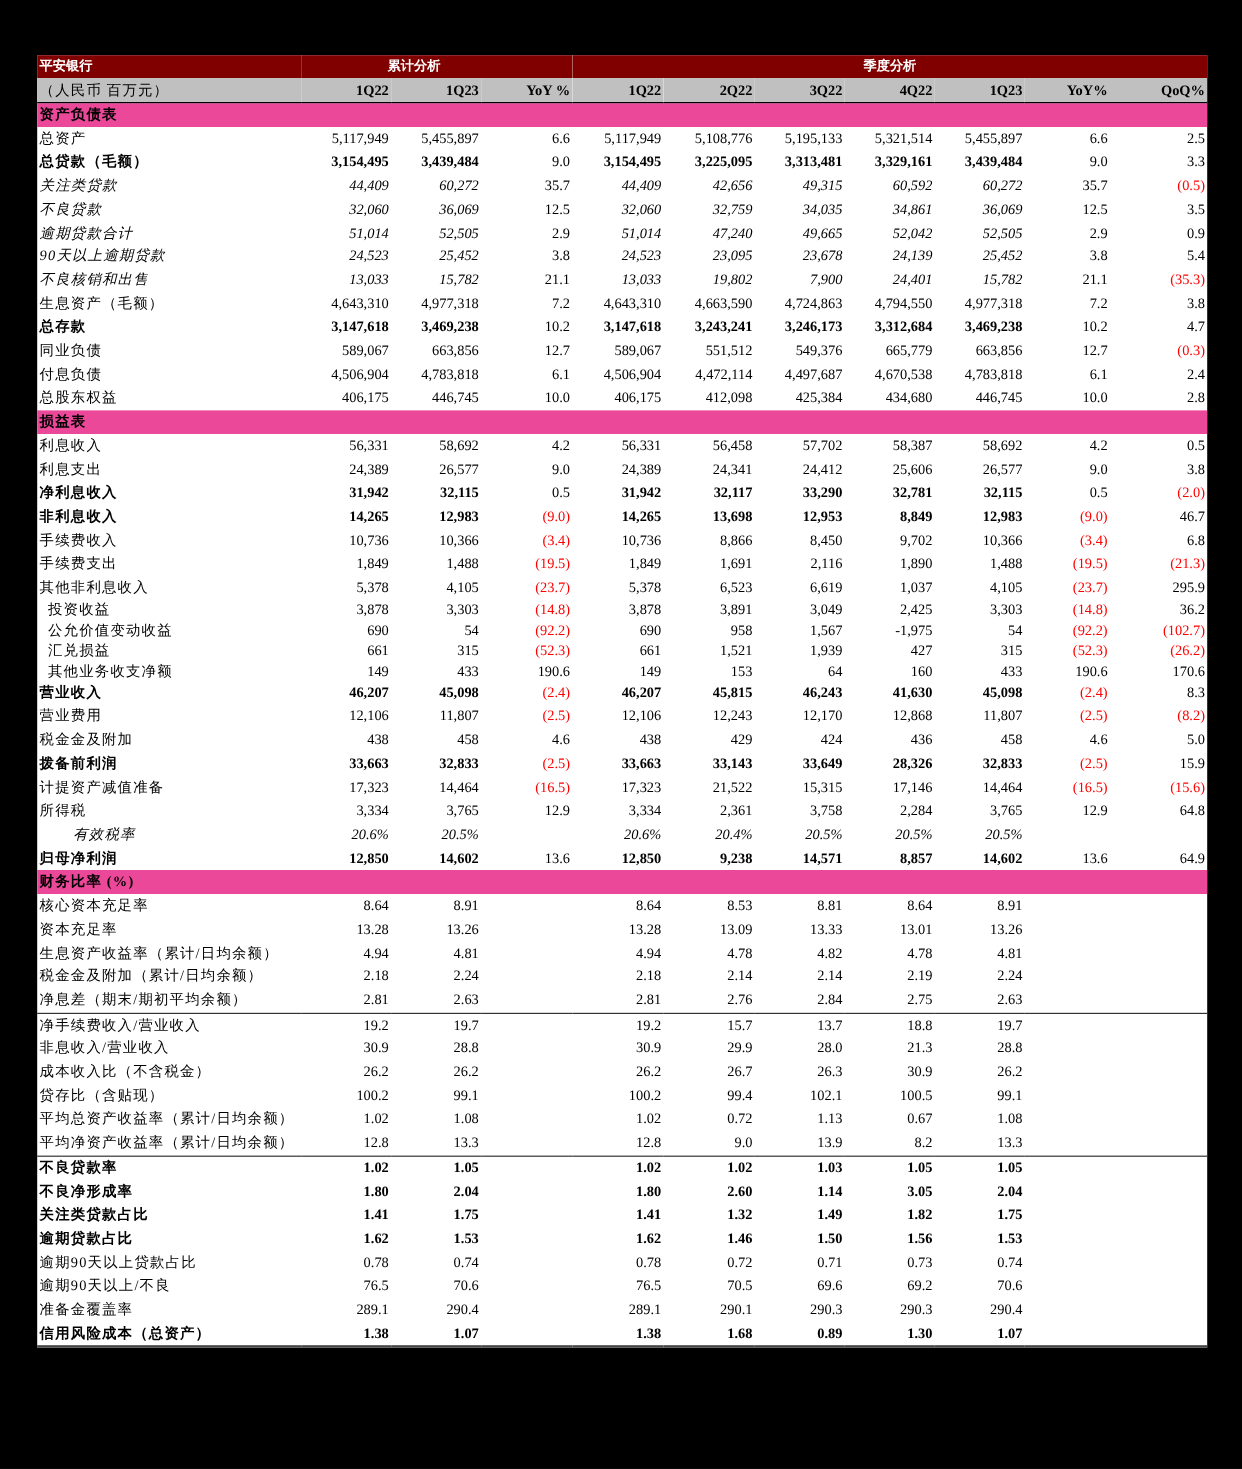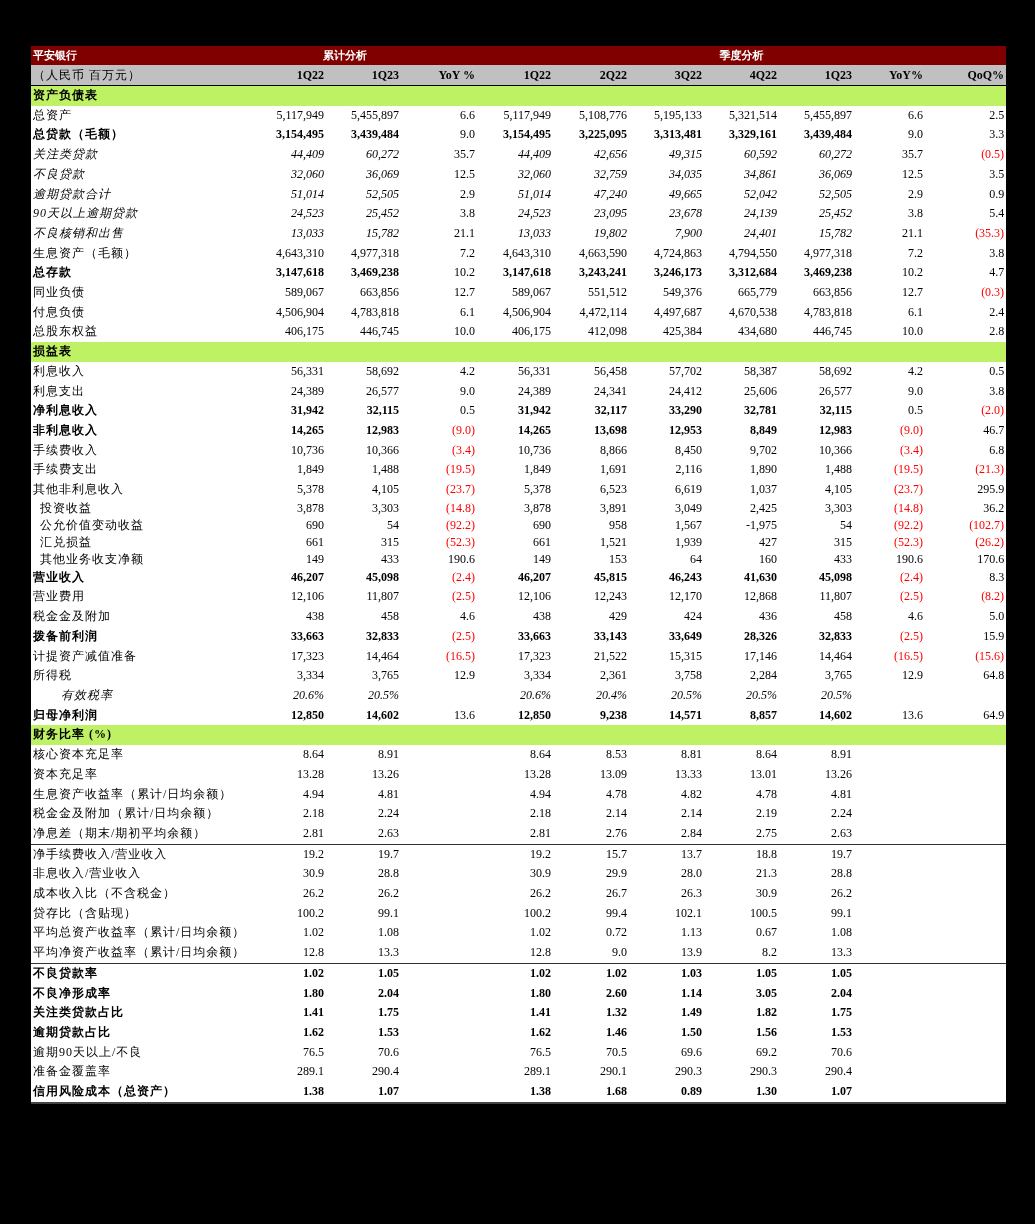--- a/index.html
+++ b/index.html
@@ -6,21 +6,21 @@
   body { width: 1035px; height: 1224px; position: relative; overflow: hidden;
          font-family: "Liberation Sans", "DejaVu Sans", sans-serif; font-size: 12px; color: #000; }
   #sheet { position: absolute; left: 31px; top: 46px; width: 975px; background: #fff; }
   table { border-collapse: collapse; width: 975px; table-layout: fixed; font-family: Liberation Serif, serif; }
   td { padding: 0 2px; white-space: nowrap; overflow: hidden; height: 19.7px; line-height: 19.7px; }
   td.num { text-align: right; }
   tr.title td { background: #800000; color: #fff; font-weight: bold; height: 19px; line-height: 19px; font-size: 11px; }
   tr.title td.center { text-align: center; }
   tr.hdr td { background: #C0C0C0; font-weight: bold; height: 20px; line-height: 20px; border-bottom: 1px solid #000; }
   tr.hdr td.lbl { font-weight: normal; letter-spacing: 1px; }
-  tr.section td { background: #bef264; font-weight: bold; }
+  tr.section td { background: #ec4899; font-weight: bold; }
   tr.bold td { font-weight: bold; }
   tr.italic td { font-style: italic; }
   tr.sub td { height: 17px; line-height: 17px; }
   tr.sub td.lbl { padding-left: 9px; }
   tr.indent2 td.lbl { padding-left: 30px; }
   tr.rule-top td { border-top: 1.5px solid #333; }
   tr.rule-bottom td { border-bottom: 2px solid #444; }
   td.neg { color: #FF0000; }
   td.lbl { letter-spacing: 1px; }
 </style>
@@ -664,20 +664,33 @@
           <td class="num" style="font-weight: normal;"></td>
           <td class="num">1.62</td>
           <td class="num">1.46</td>
           <td class="num">1.50</td>
           <td class="num">1.56</td>
           <td class="num">1.53</td>
           <td class="num" style="font-weight: normal;"></td>
           <td class="num" style="font-weight: normal;"></td>
         </tr>
         <tr class="">
+          <td class="lbl">逾期90天以上贷款占比</td>
+          <td class="num">0.78</td>
+          <td class="num">0.74</td>
+          <td class="num" style="font-weight: normal;"></td>
+          <td class="num">0.78</td>
+          <td class="num">0.72</td>
+          <td class="num">0.71</td>
+          <td class="num">0.73</td>
+          <td class="num">0.74</td>
+          <td class="num" style="font-weight: normal;"></td>
+          <td class="num" style="font-weight: normal;"></td>
+        </tr>
+        <tr class="">
           <td class="lbl">逾期90天以上/不良</td>
           <td class="num">76.5</td>
           <td class="num">70.6</td>
           <td class="num" style="font-weight: normal;"></td>
           <td class="num">76.5</td>
           <td class="num">70.5</td>
           <td class="num">69.6</td>
           <td class="num">69.2</td>
           <td class="num">70.6</td>
           <td class="num" style="font-weight: normal;"></td>

